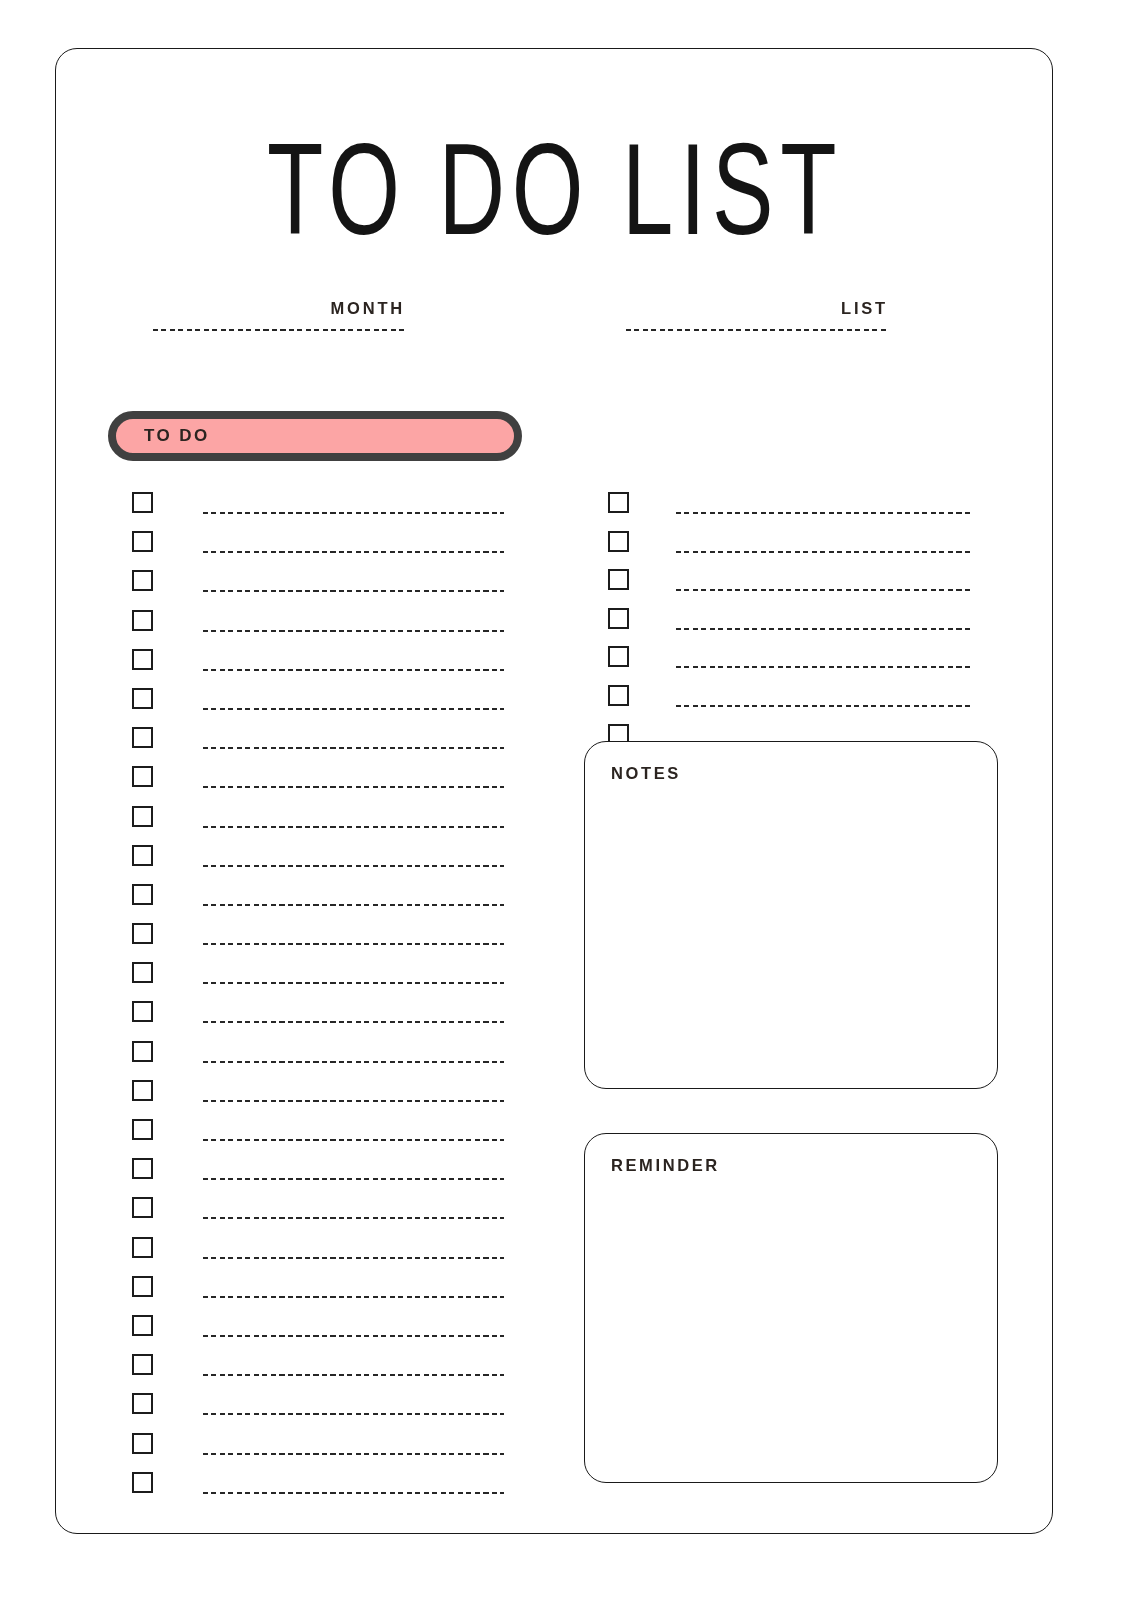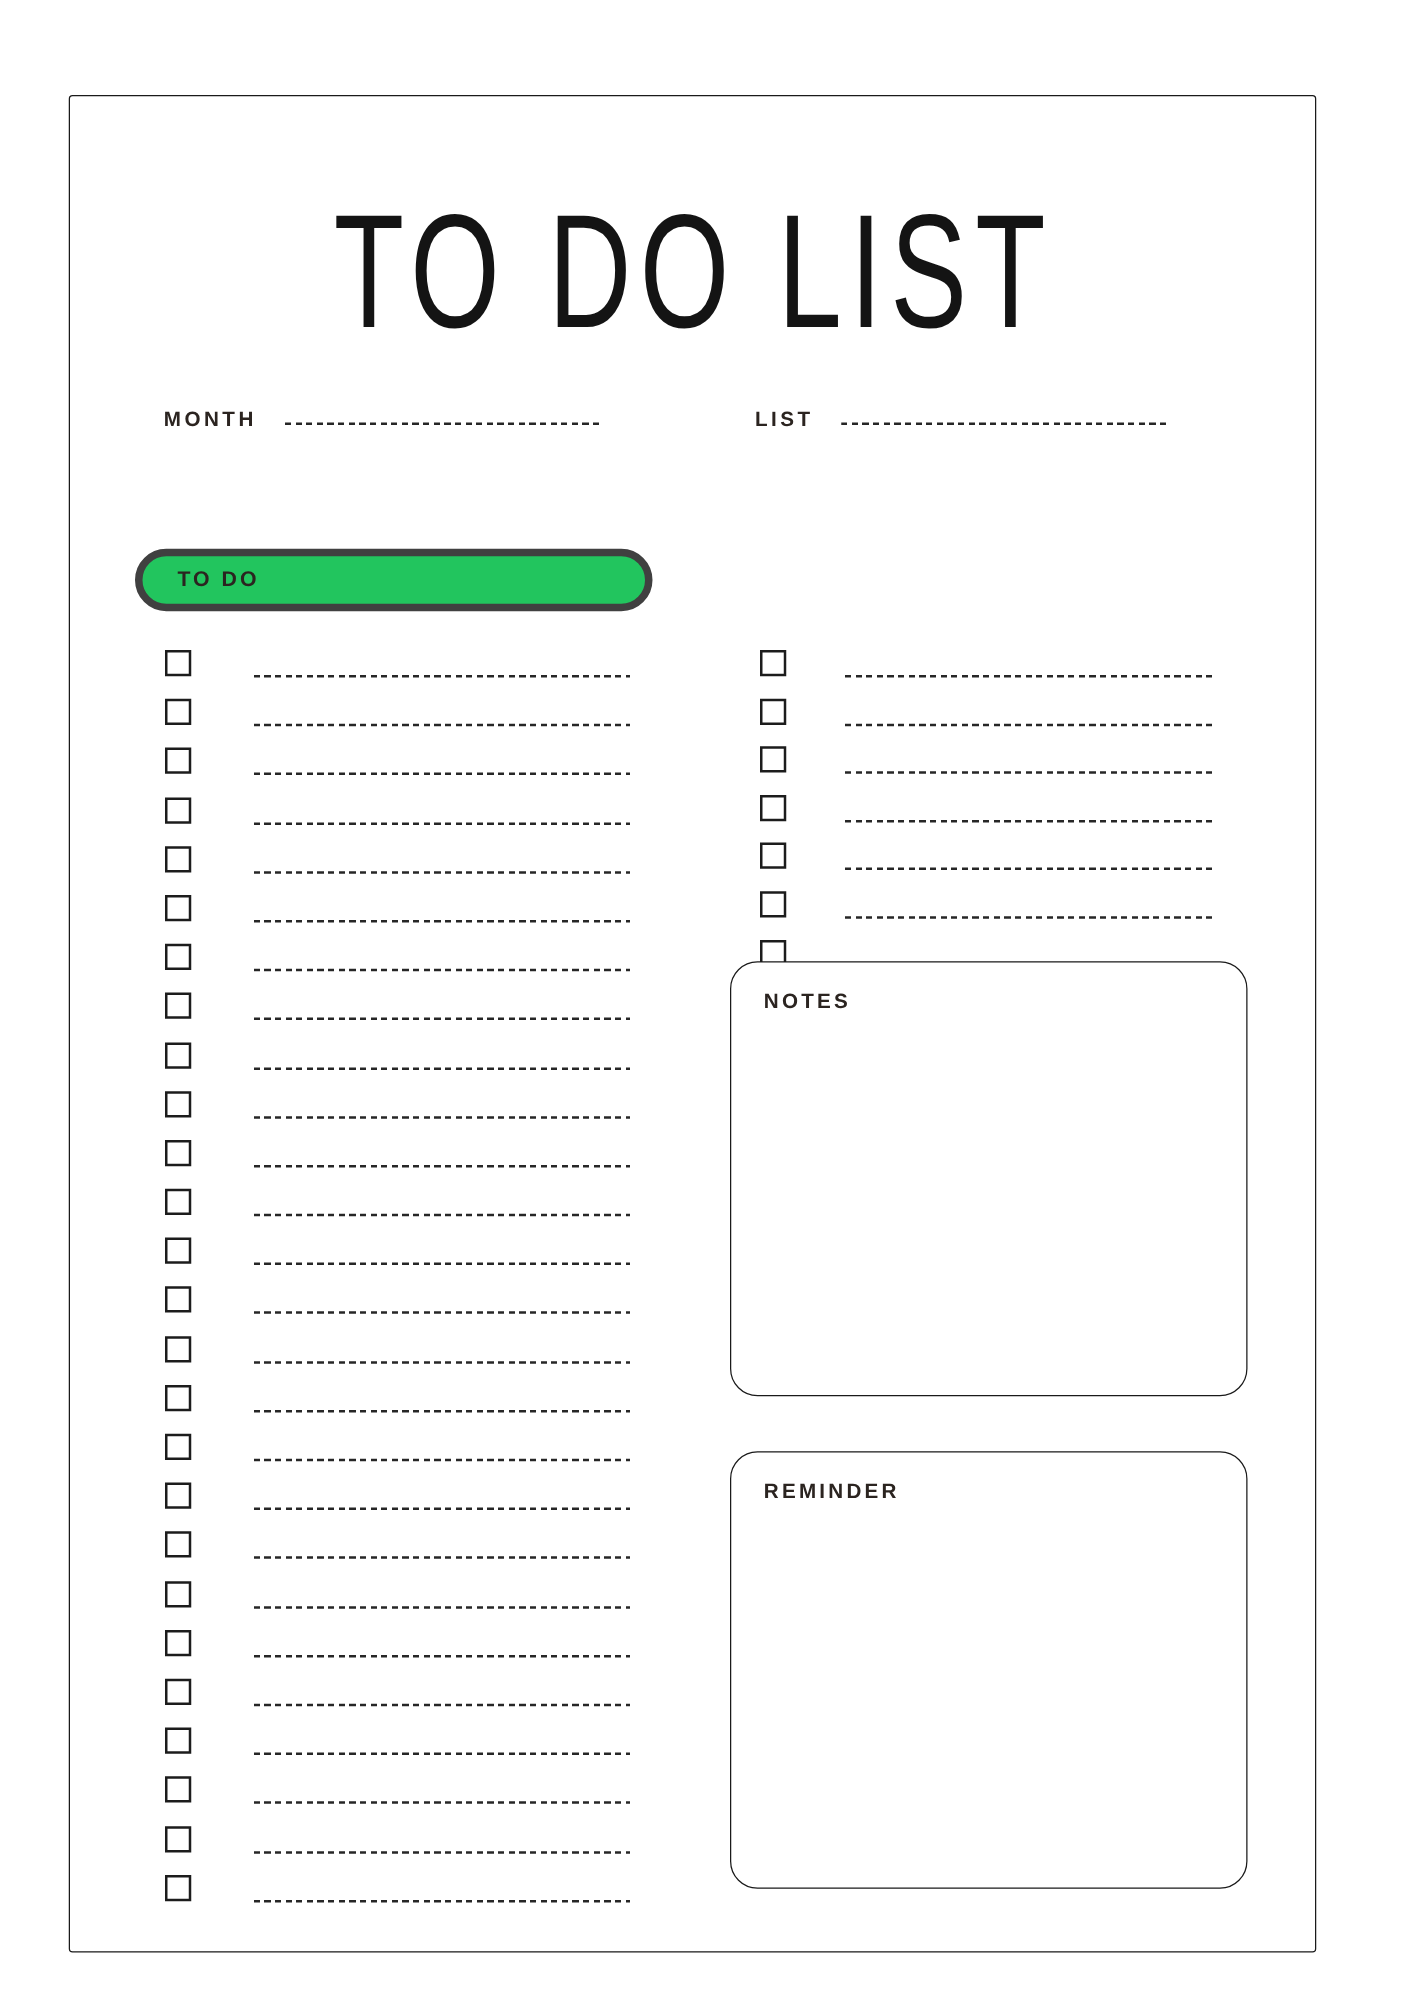--- a/index.html
+++ b/index.html
@@ -22,23 +22,22 @@
   }
 
   
   .page-frame {
     position: absolute;
     left: 55px;
     top: 48px;
     width: 998px;
     height: 1486px;
     border: 1.6px solid #1a1a1a;
-    border-radius: 3px;
-    background: #ffffff;
-    margin-top: 28px;
+    border-radius: 22px;
+    background: #ffffff;
   }
 
   
   .title {
     position: absolute;
     left: 0;
     top: 75px;
     width: 998px;
     text-align: center;
     font-family: "Liberation Sans", sans-serif;
@@ -57,22 +56,23 @@
     position: absolute;
     left: 0;
     top: 250px;
     width: 998px;
     height: 34px;
   }
   .meta-field {
     position: absolute;
     top: 0;
     display: flex;
-    align-items: flex-start;
+    align-items: flex-end;
     height: 34px;
+    flex-direction: column;
   }
   .meta-field.month { left: 75px; }
   .meta-field.date  { left: 548px; }
 
   .meta-label {
     font-size: 16.5px;
     font-weight: bold;
     letter-spacing: 2.8px;
     color: #2b2420;
     white-space: nowrap;
@@ -86,25 +86,25 @@
       #262626 0px, #262626 5px,
       rgba(0,0,0,0) 5px, rgba(0,0,0,0) 8.5px);
   }
   .meta-field.month .meta-rule { width: 252px; }
   .meta-field.date  .meta-rule { width: 262px; }
 
   
   .pill {
     position: absolute;
     height: 50px;
-    border: 6px solid #404040;
+    border: 8px solid #404040;
     border-radius: 26px;
     display: flex;
     align-items: center;
-    background: #22c55e;
+    background: #fca5a5;
   }
   .pill-label {
     margin-left: 28px;
     font-size: 17px;
     font-weight: bold;
     letter-spacing: 2.4px;
     color: #2b2420;
     white-space: nowrap;
   }
   .pill.todo       { left: 52px;  top: 362px; width: 414px; }

